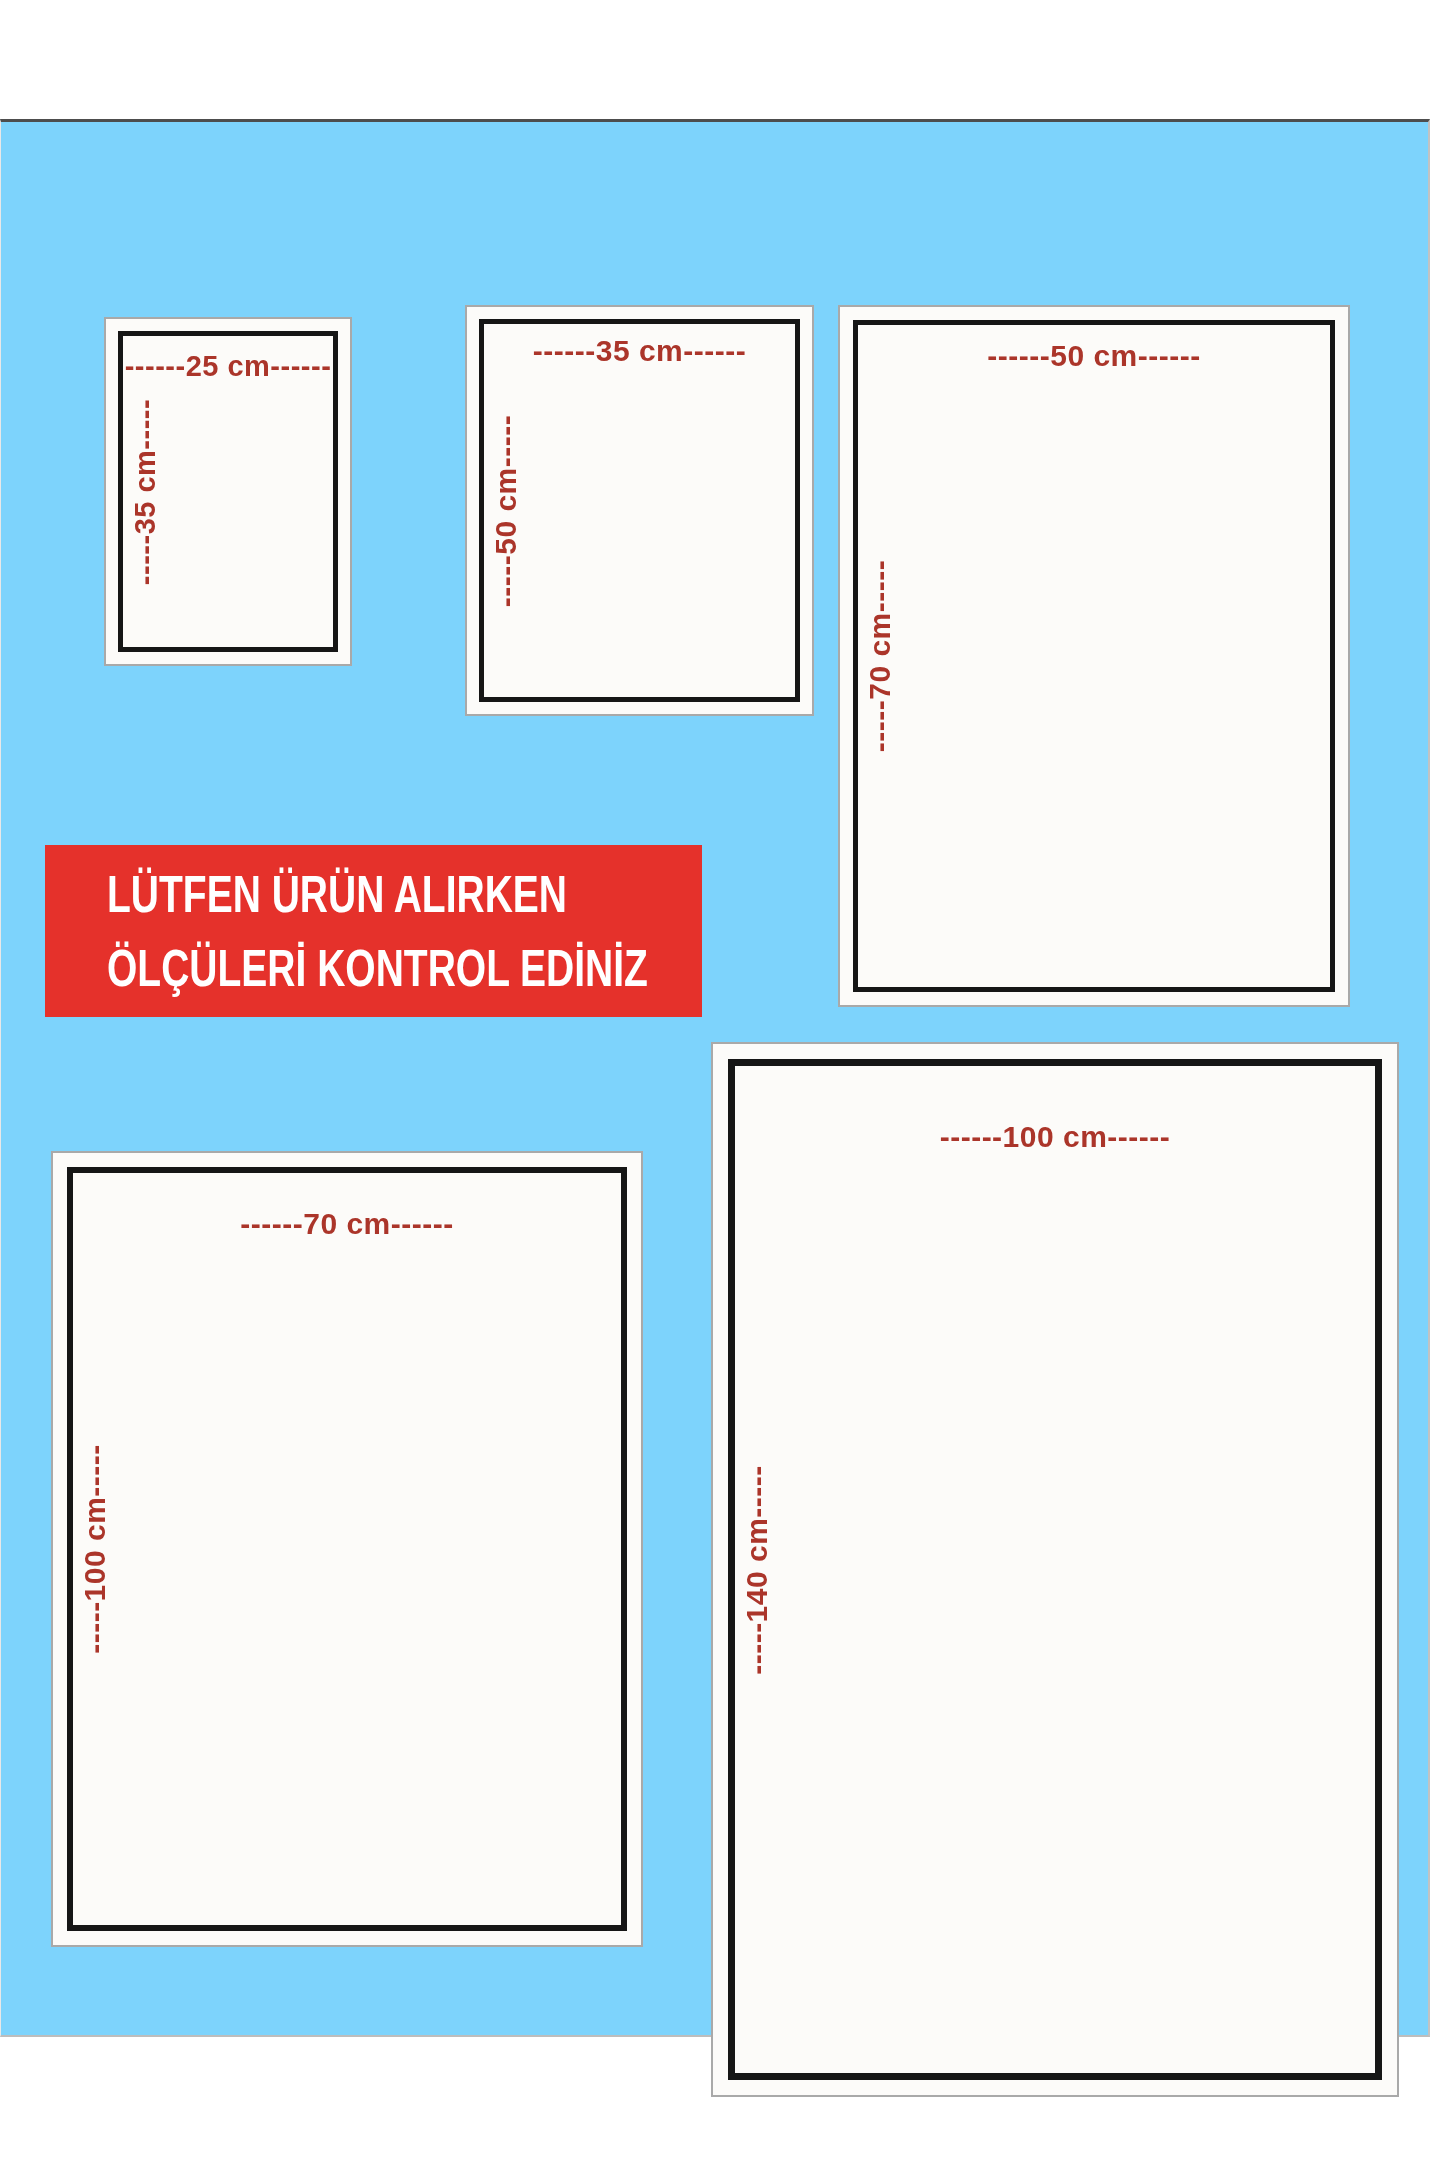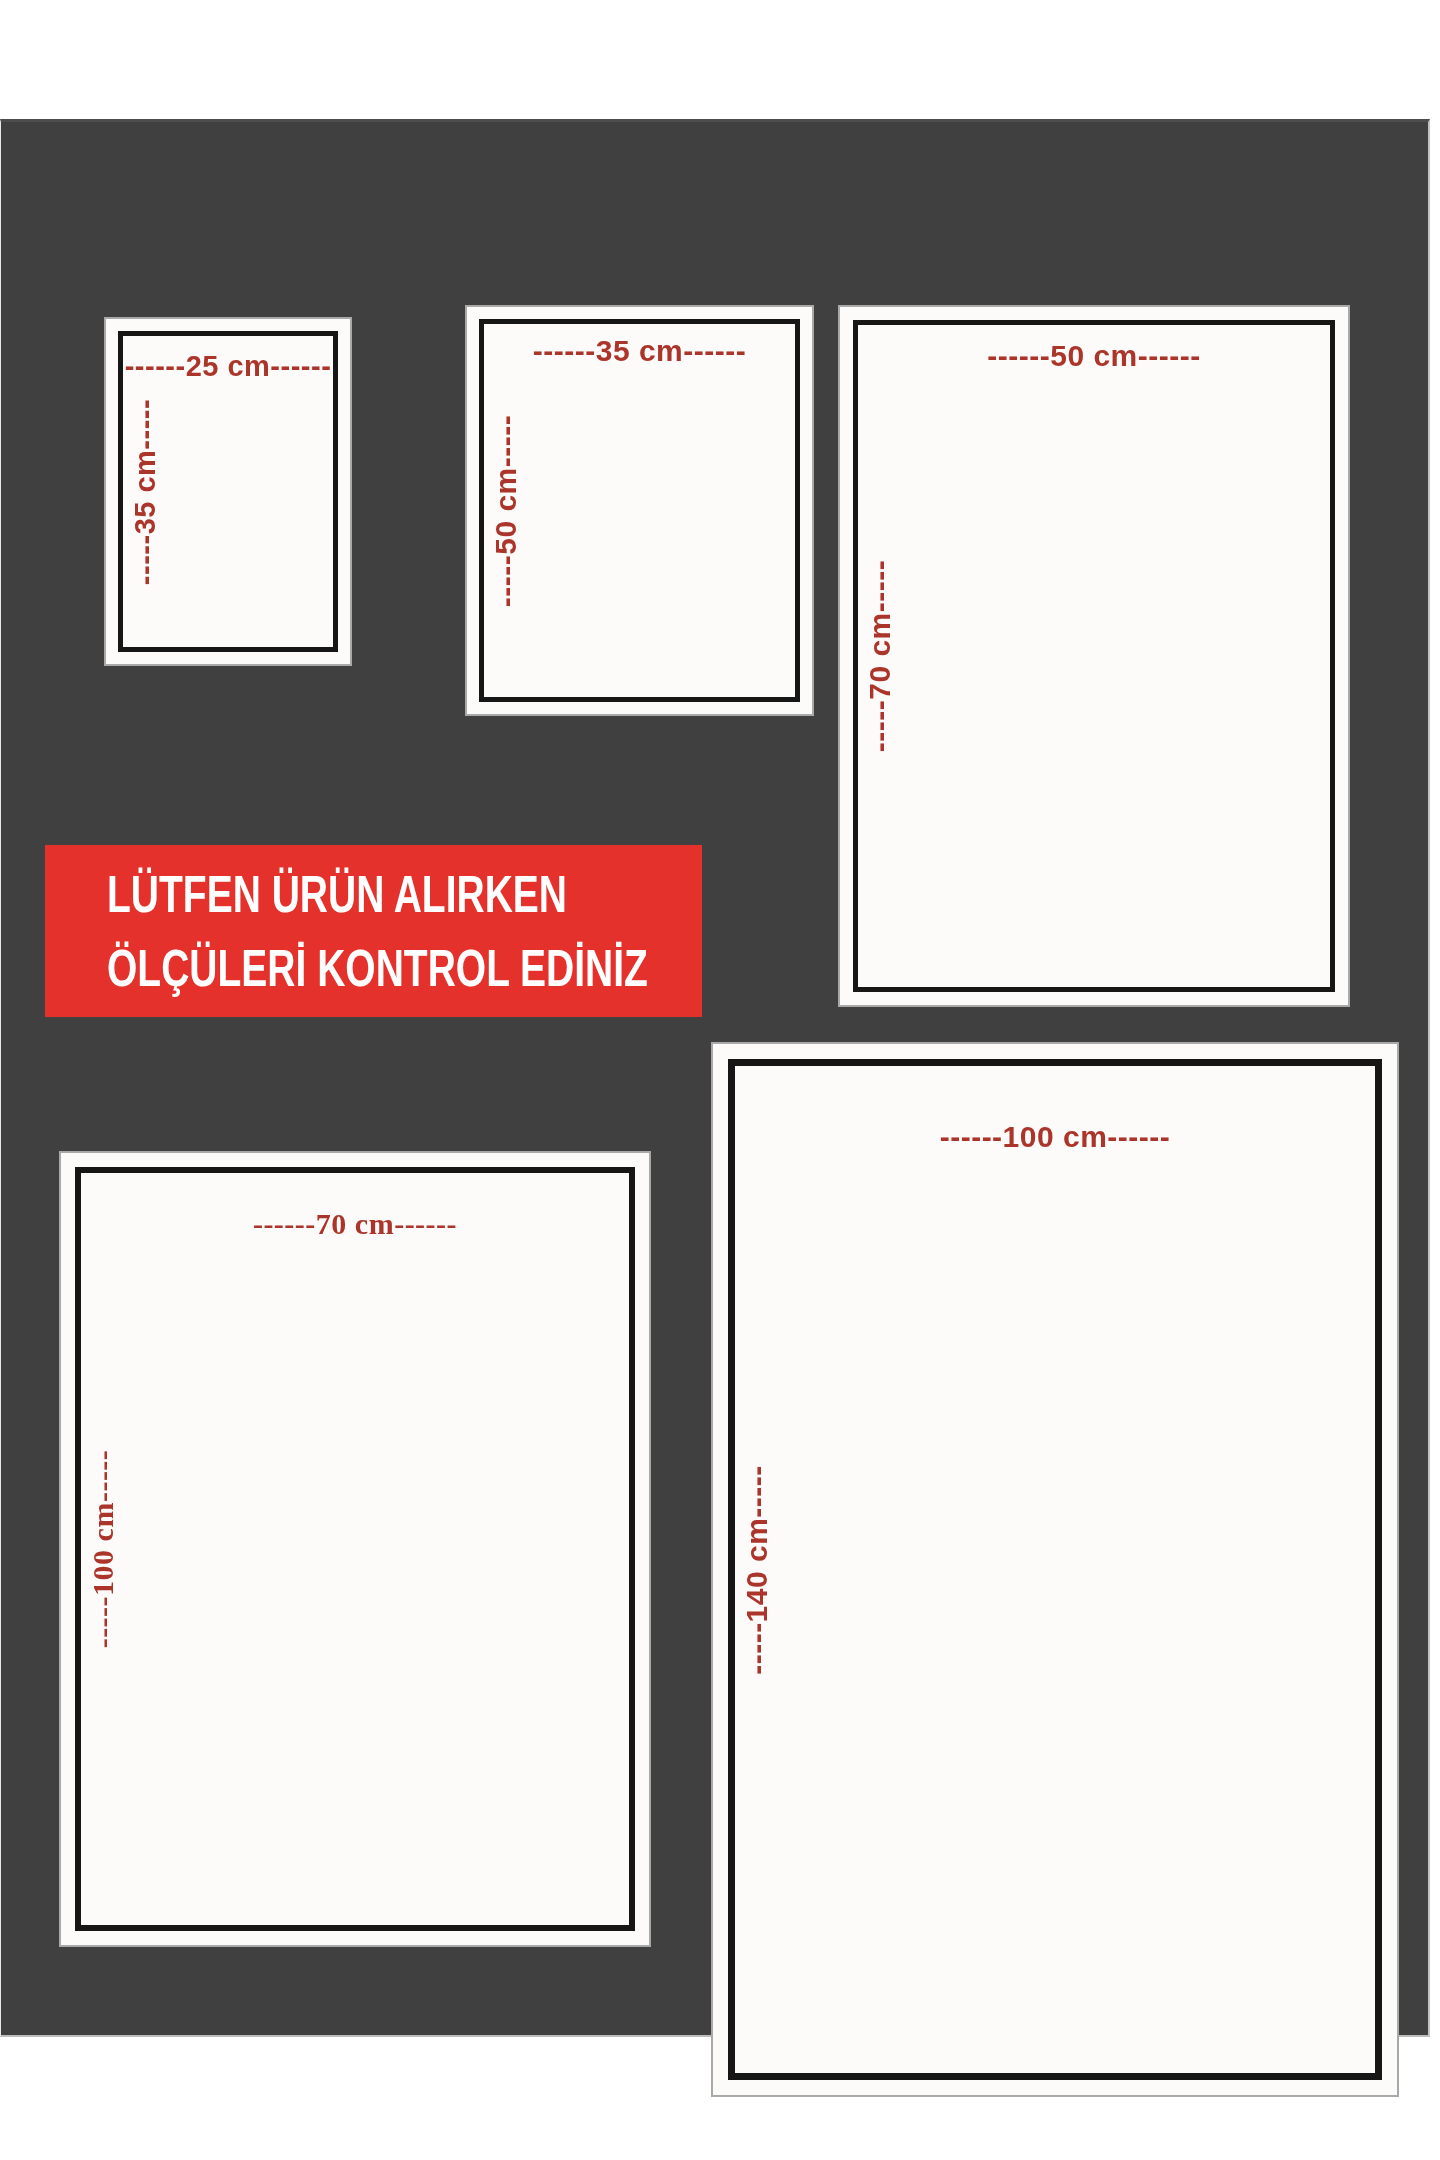--- a/index.html
+++ b/index.html
@@ -8,21 +8,21 @@
     width:1440px;height:2160px;
     background:#ffffff;
     overflow:hidden;
     font-family:"Liberation Sans", sans-serif;
   }
   
   .photo-area{
     position:absolute;
     left:0;top:119px;
     width:1430px;height:1918px;
-    background:#404040;
+    background:#7dd3fc;
     border-top:3px solid #4d4d4d;
     border-right:2px solid #c2c2c2;
     border-bottom:2px solid #bdbdbd;
     border-left:1px solid #e8e8e8;
     box-sizing:border-box;
   }
   
   .size-box{
     position:absolute;
     border:2px solid #a9a9a9;
@@ -33,21 +33,21 @@
     position:absolute;
     border:5px solid #161616;
     background:#fcfbf9;
   }
   .box-1{left:103px;top:195px;width:248px;height:349px;}
   .box-1 .inner{inset:12px;}
   .box-2{left:423px;top:183px;width:349px;height:411px;margin-left:41px;}
   .box-2 .inner{inset:12px;}
   .box-3{left:837px;top:183px;width:512px;height:702px;}
   .box-3 .inner{inset:13px;}
-  .box-4{left:58px;top:1029px;width:592px;height:796px;font-family:Liberation Serif, serif;}
+  .box-4{left:50px;top:1029px;width:592px;height:796px;}
   .box-4 .inner{inset:14px;border-width:6px;}
   .box-5{left:710px;top:920px;width:688px;height:1055px;}
   .box-5 .inner{inset:15px;border-width:7px;}
 
   .h-label{
     position:absolute;left:0;right:0;
     text-align:center;
     font-weight:bold;
     font-size:30px;
     letter-spacing:0.5px;

